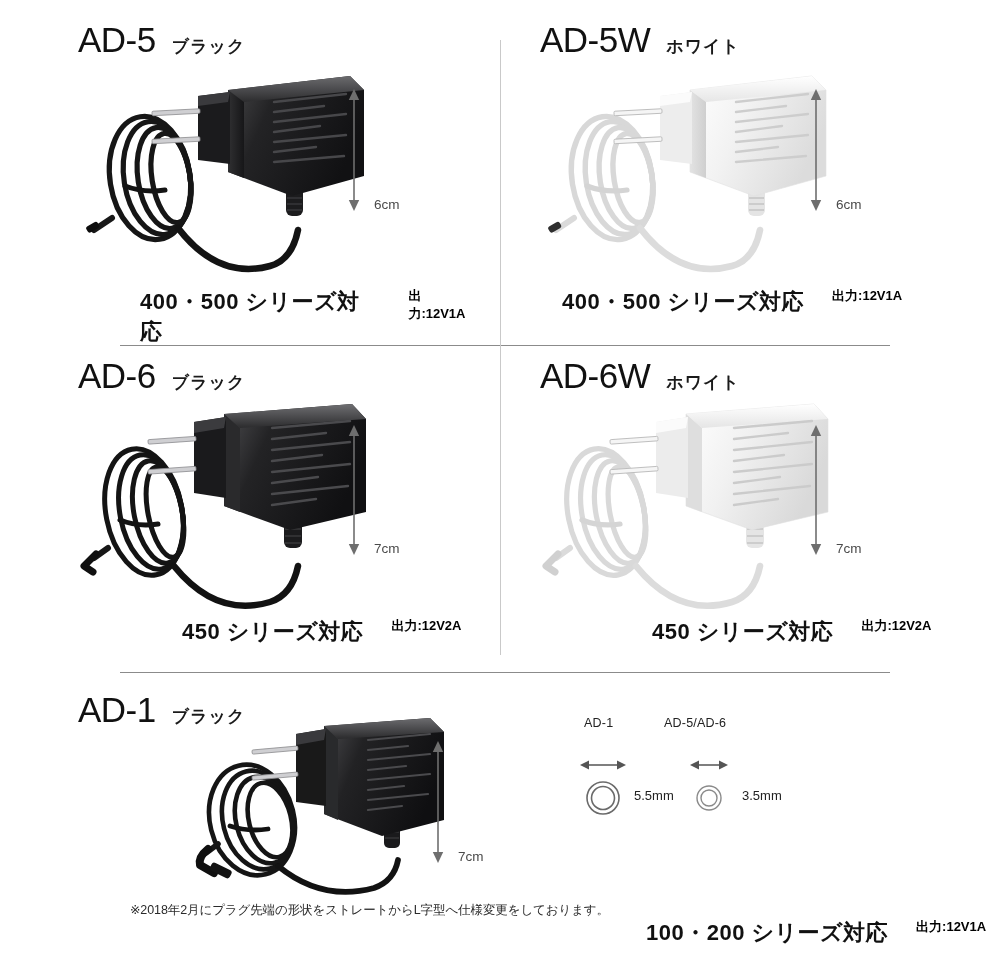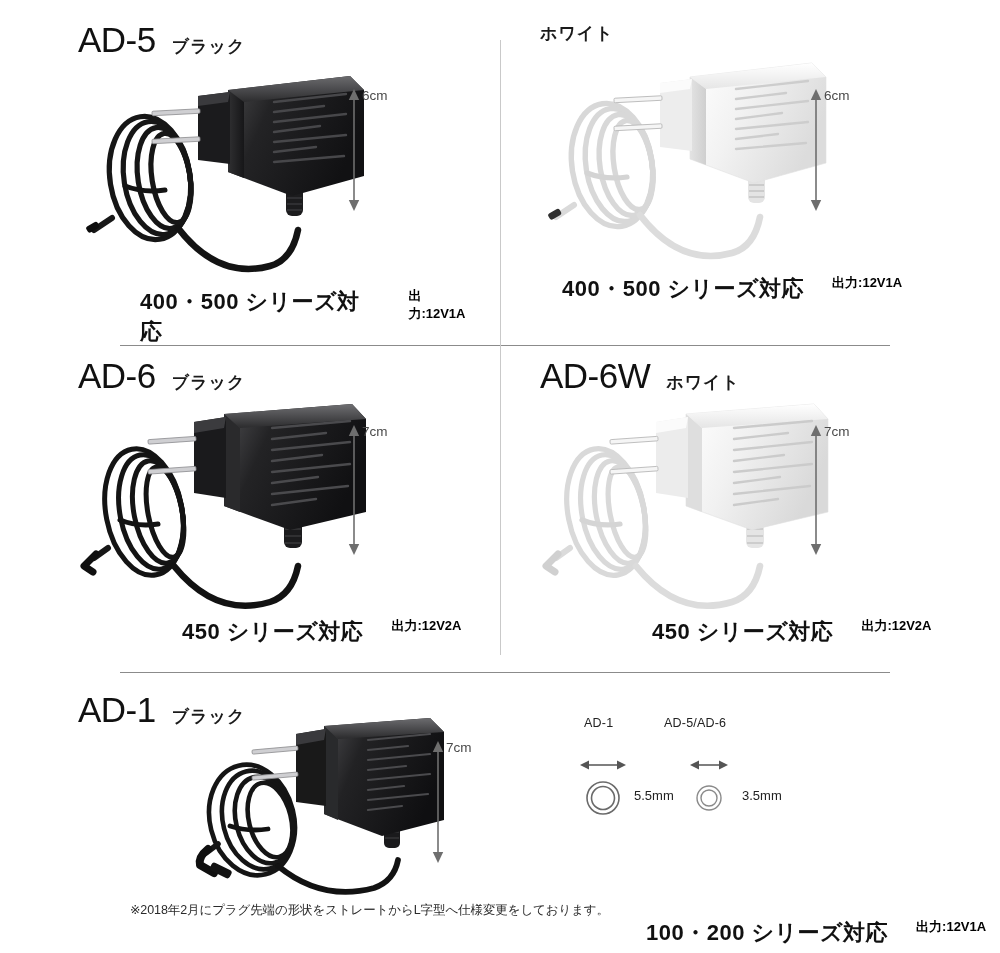--- a/index.html
+++ b/index.html
@@ -41,21 +41,21 @@
   
   .caption-row { display: flex; align-items: flex-start; gap: 28px; }
   .series {
     font-size: 22px; font-weight: 700; color: #111; letter-spacing: 0.5px;
   }
   .output {
     font-size: 13px; font-weight: 700; color: #000000; letter-spacing: 0px;
   }
 
   
-  .dim { position: absolute; display: flex; align-items: flex-start; gap: 0; }
+  .dim { position: absolute; display: flex; align-items: flex-end; gap: 12px; }
   .dim-label { font-size: 13.5px; color: #4a4a4a; }
 
   
   .plug-head { font-size: 12.5px; color: #222; letter-spacing: 0.2px; }
   .plug-mm { font-size: 13px; color: #222; }
   .plug-note { font-size: 13.5px; color: #1a1a1a; }
 
   .red-note { font-size: 13.5px; color: #ff0000; font-weight: 700; letter-spacing: -0.2px;}
   .footnote { font-size: 12.5px; color: #2a2a2a; letter-spacing: -0.1px; }
 </style>
@@ -148,20 +148,21 @@
   <svg width="16" height="124" viewBox="0 0 16 124">
     <line x1="8" y1="9" x2="8" y2="115" stroke="#6e6e6e" stroke-width="1.6"></line>
     <path d="M8 1 L13.2 12 L2.8 12 Z" fill="#6e6e6e"></path>
     <path d="M8 123 L13.2 112 L2.8 112 Z" fill="#6e6e6e"></path>
   </svg>
   <span class="dim-label">6cm</span>
 </div>
 
 <div class="panel" style="left:540px; top:22px; width:410px;">
   <div class="head-row">
+    <span class="model">AD-5W</span>
     <span class="color-jp">ホワイト</span>
   </div>
 
   <div class="photo-wrap" style="height:215px; margin-top:10px;">
     <svg width="300" height="215" viewBox="0 0 300 215">
       <defs>
         <linearGradient id="whtBody5" x1="0" y1="0" x2="1" y2="0.4">
           <stop offset="0" stop-color="#ffffff"></stop>
             <stop offset="0.45" stop-color="#f2f2f2"></stop>
           <stop offset="1" stop-color="#dcdcdc"></stop>

